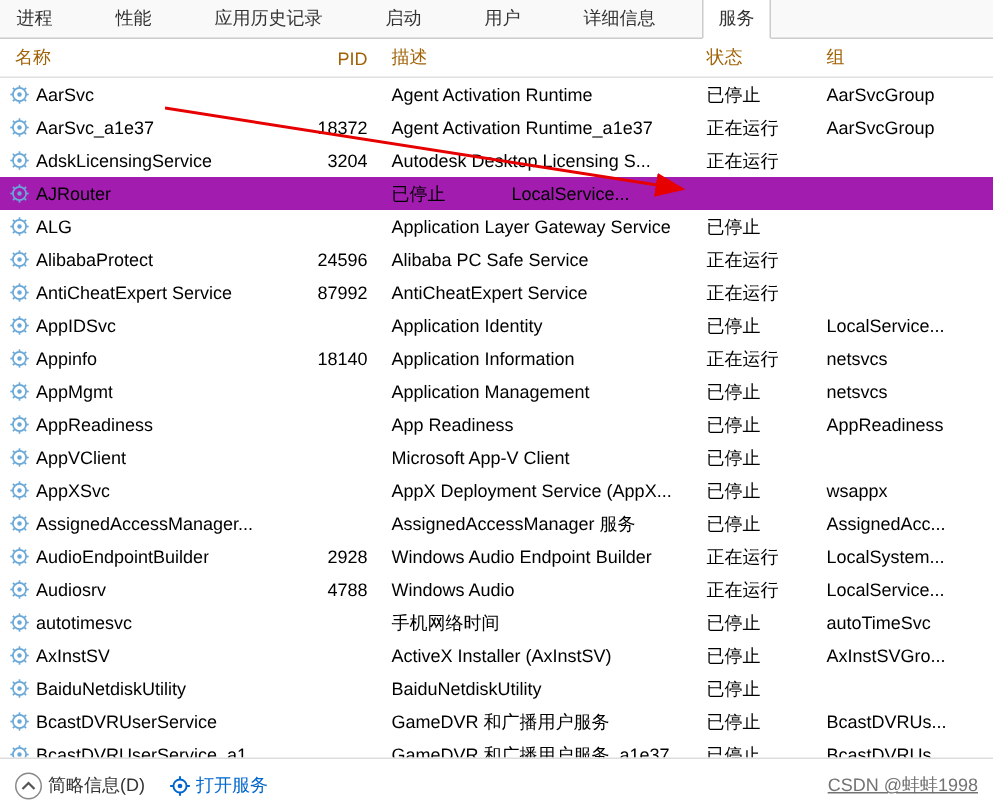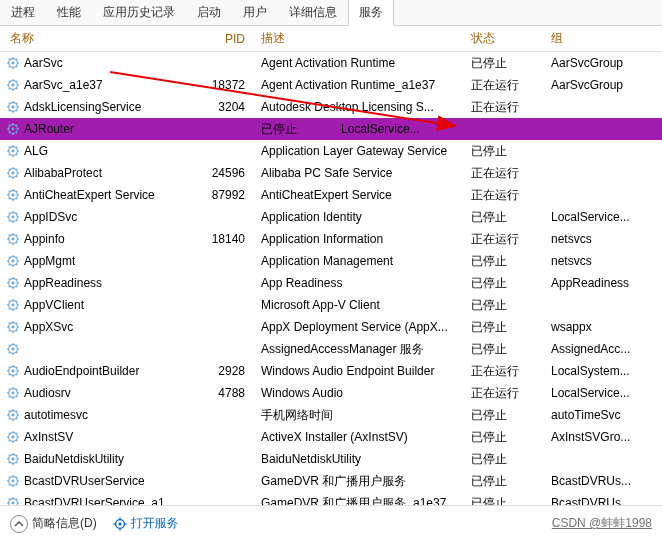--- a/index.html
+++ b/index.html
@@ -1,18 +1,18 @@
 <!DOCTYPE html>
 <html><head>
 <meta charset="utf-8">
 <style>
   * { margin: 0; padding: 0; box-sizing: border-box; }
   body { font-family: "Microsoft YaHei", "Segoe UI", sans-serif; font-size: 12px; color: #000; background: #fff; width: 662px; height: 541px; overflow: hidden; position: relative; }
 
-  .tabs { display: flex; border-bottom: 1px solid #ccc; background: #f9f9f9; height: 26px; align-items: flex-end; }
+  .tabs { display: flex; border-bottom: 1px solid #ccc; background: #f9f9f9; height: 26px; align-items: flex-end; gap: 20px; }
   .tab { padding: 4px 10px; border: 1px solid transparent; border-bottom: none; cursor: pointer; position: relative; color: #333; }
   .tab.active { background: #fff; border-color: #ccc; border-bottom: 1px solid #fff; margin-bottom: -1px; }
 
   .header-row { display: flex; border-bottom: 1px solid #e0e0e0; height: 26px; align-items: center; color: #a16207; }
   .col { padding: 0 6px; overflow: hidden; white-space: nowrap; text-overflow: ellipsis; }
   .col-name { width: 200px; padding-left: 10px; }
   .col-pid { width: 55px; text-align: right; padding-right: 10px; }
   .col-desc { width: 210px; }
   .col-status { width: 80px; }
   .col-group { width: 110px; }
@@ -395,20 +395,21 @@
               <line x1="8" y1="13" x2="8" y2="15"></line>
               <line x1="1" y1="8" x2="3" y2="8"></line>
               <line x1="13" y1="8" x2="15" y2="8"></line>
               <line x1="3" y1="3" x2="4.5" y2="4.5"></line>
               <line x1="11.5" y1="11.5" x2="13" y2="13"></line>
               <line x1="3" y1="13" x2="4.5" y2="11.5"></line>
               <line x1="11.5" y1="4.5" x2="13" y2="3"></line>
             </g>
           </svg>
         </span>
+        <span class="name-text">AssignedAccessManager...</span>
       </div>
       <div class="col col-pid"></div>
       <div class="col col-desc">AssignedAccessManager 服务</div>
       <div class="col col-status">已停止</div>
       <div class="col col-group">AssignedAcc...</div>
     </div>
     <div class="row">
       <div class="name-cell">
         <span class="svc-icon">
           <svg viewBox="0 0 16 16">

